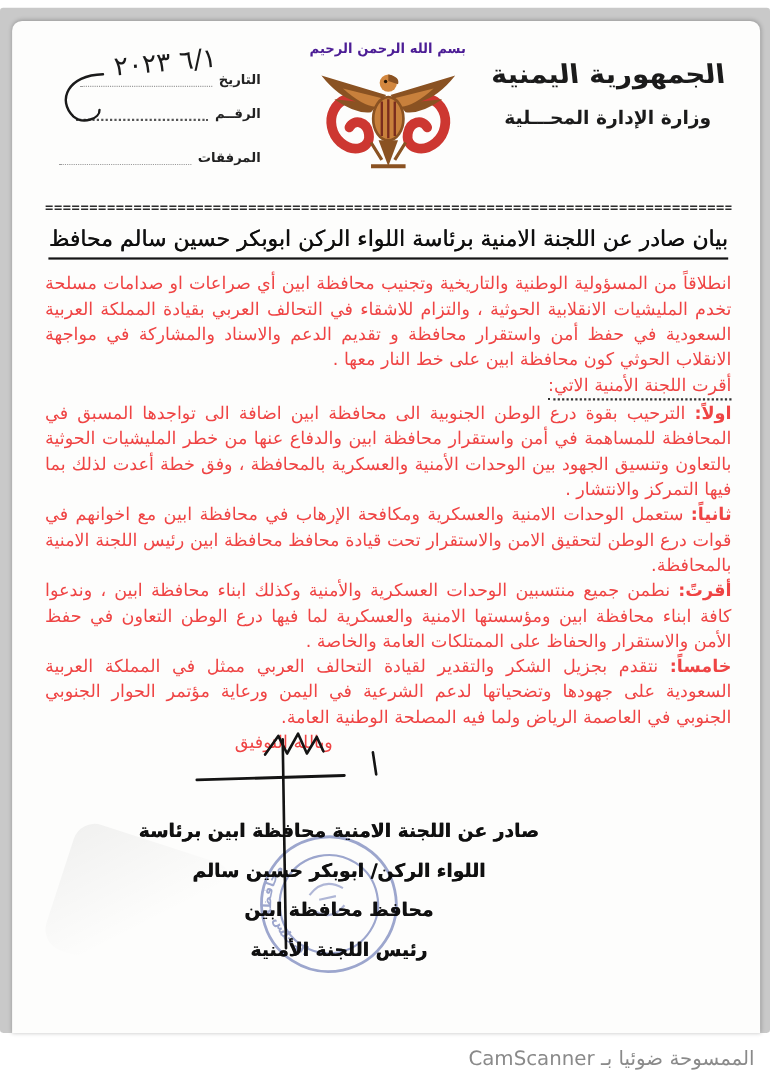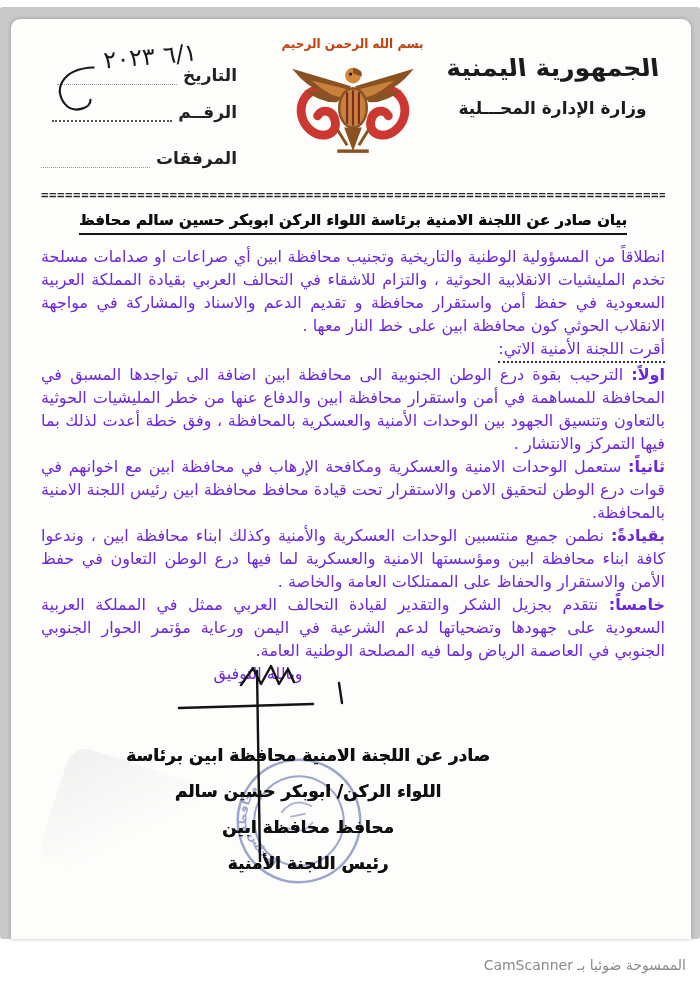--- a/index.html
+++ b/index.html
@@ -10,56 +10,56 @@
          border-radius:9px 9px 0 0;direction:rtl;box-shadow:0 0 4px rgba(0,0,0,.25);}
   .paper-inner{padding:12px 26px 0 30px;}
 
   
   .header{display:grid;grid-template-columns:225px 175px 1fr;align-items:start;min-height:148px;}
   .org{ text-align:center;padding-top:22px;color:#1b1b1b;}
   .org .republic{font-size:25px;font-weight:800;transform:skewX(6deg) scaleY(.95);letter-spacing:-1px;}
   .org .ministry{font-size:17px;font-weight:800;margin-top:16px;}
   .org .office{font-size:17px;font-weight:800;margin-top:14px;}
   .center-emblem{text-align:center;padding-top:6px;}
-  .basmala{font-size:12px;font-weight:800;color:#c2410c;transform:scaleY(1.05);}
+  .basmala{font-size:12px;font-weight:800;color:#4c1d95;transform:scaleY(1.05);}
   .meta{padding-top:34px;padding-right:28px;color:#222;position:relative;}
   .meta-row{display:flex;align-items:flex-end;gap:6px;margin-bottom:17px;}
-  .meta-label{font-weight:800;font-size:17px;white-space:nowrap;}
+  .meta-label{font-weight:800;font-size:12px;white-space:nowrap;}
   .dotline{flex:1;border-bottom:2px dotted #555;height:12px;max-width:120px;}
   .dotline.light{border-bottom:1.5px dotted #9a9a9a;}
   .handwritten{position:absolute;top:14px;left:6px;width:150px;font-size:24px;color:#1a1a1a;
                transform:rotate(-5deg);display:flex;gap:8px;direction:rtl;justify-content:flex-start;}
   .hand-swoosh{position:absolute;top:16px;left:0px;}
 
   
   .separator{font-family:"DejaVu Sans Mono",monospace;font-weight:bold;font-size:12.5px;color:#2a2a2a;
              white-space:nowrap;overflow:hidden;letter-spacing:.5px;margin-top:2px;direction:ltr;}
 
   
   .title-block{text-align:center;margin-top:8px;color:#0f0f0f;}
-  .title-line{display:inline-block;font-size:15px;font-weight:700;text-shadow:.4px 0 0 currentColor;
+  .title-line{display:inline-block;font-size:20px;font-weight:400;text-shadow:.4px 0 0 currentColor;
               border-bottom:2.5px solid #151515;padding-bottom:3px;line-height:1.35;}
   .title-line.second{margin-top:9px;}
 
   
-  .body-text{margin-top:10px;font-size:16px;line-height:23px;color:#6d28d9;text-align:justify;}
+  .body-text{margin-top:10px;font-size:16px;line-height:23px;color:#ef4444;text-align:justify;}
   .body-text p{margin:0;}
   .plabel{font-weight:800;margin-top:19px;}
   .res-heading{font-weight:400;border-bottom:2px dotted #333;display:inline-block;padding-bottom:1px;}
   .closing{margin-top:3px;text-align:center;transform:translateX(-95px);font-size:16px;}
 
   
   .sig-area{position:relative;margin-top:52px;}
   .sig-svg{position:absolute;top:-84px;left:120px;z-index:0;}
   .sig-lines{position:relative;z-index:1;text-align:center;transform:translateX(-45px);color:#101010;}
   .sig-line{font-size:17px;font-weight:800;text-shadow:.4px 0 0 currentColor;line-height:36px;}
   .stamp{position:absolute;top:16px;left:calc(50% - 122px);z-index:2;mix-blend-mode:multiply;opacity:.8;}
 
   
-  .footer{position:absolute;right:14px;bottom:8px;direction:rtl;color:#8a8a8a;font-size:14px;}
+  .footer{position:absolute;right:14px;bottom:8px;direction:rtl;color:#8a8a8a;font-size:18px;}
 
   
   .artifact{position:absolute;left:40px;bottom:55px;width:150px;height:120px;
             background:linear-gradient(135deg,rgba(0,0,0,.05),rgba(0,0,0,0) 60%);
             transform:rotate(18deg);border-radius:20px;}
 </style>
 </head>
 <body>
 
 <div class="frame">
@@ -128,21 +128,21 @@
       <div class="body-text">
         <p>انطلاقاً من المسؤولية الوطنية والتاريخية وتجنيب محافظة ابين أي صراعات او صدامات مسلحة تخدم المليشيات الانقلابية الحوثية ، والتزام للاشقاء في التحالف العربي بقيادة المملكة العربية السعودية في حفظ أمن واستقرار محافظة و تقديم الدعم والاسناد والمشاركة في مواجهة الانقلاب الحوثي كون محافظة ابين على خط النار معها .</p>
         <p>
           <span class="res-heading">أقرت اللجنة الأمنية الاتي:</span>
         </p>
         <div>
   <p><b class="plabel">اولاً:</b><span class="ptext"> الترحيب بقوة درع الوطن الجنوبية الى محافظة ابين اضافة الى تواجدها المسبق في المحافظة للمساهمة في أمن واستقرار محافظة ابين والدفاع عنها من خطر المليشيات الحوثية بالتعاون وتنسيق الجهود بين الوحدات الأمنية والعسكرية بالمحافظة ، وفق خطة أعدت لذلك بما فيها التمركز والانتشار .</span></p>
 
   <p><b class="plabel">ثانياً:</b><span class="ptext"> ستعمل الوحدات الامنية والعسكرية ومكافحة الإرهاب في محافظة ابين مع اخوانهم في قوات درع الوطن لتحقيق الامن والاستقرار تحت قيادة محافظ محافظة ابين رئيس اللجنة الامنية بالمحافظة.</span></p>
 
-  <p><b class="plabel">بقيادةً:</b><span class="ptext"> نطمن جميع منتسبين الوحدات العسكرية والأمنية وكذلك ابناء محافظة ابين ، وندعوا كافة ابناء محافظة ابين ومؤسستها الامنية والعسكرية لما فيها درع الوطن التعاون في حفظ الأمن والاستقرار والحفاظ على الممتلكات العامة والخاصة .</span></p>
+  <p><b class="plabel">أقرتً:</b><span class="ptext"> نطمن جميع منتسبين الوحدات العسكرية والأمنية وكذلك ابناء محافظة ابين ، وندعوا كافة ابناء محافظة ابين ومؤسستها الامنية والعسكرية لما فيها درع الوطن التعاون في حفظ الأمن والاستقرار والحفاظ على الممتلكات العامة والخاصة .</span></p>
 
 
   <p><b class="plabel">خامساً:</b><span class="ptext"> نتقدم بجزيل الشكر والتقدير لقيادة التحالف العربي ممثل في المملكة العربية السعودية على جهودها وتضحياتها لدعم الشرعية في اليمن ورعاية مؤتمر الحوار الجنوبي الجنوبي في العاصمة الرياض ولما فيه المصلحة الوطنية العامة.</span></p>
 </div>
         <p class="closing">وبالله التوفيق</p>
       </div>
 
       <div class="sig-area">
 
         <svg class="sig-svg" width="210" height="215" viewBox="0 0 210 215">

